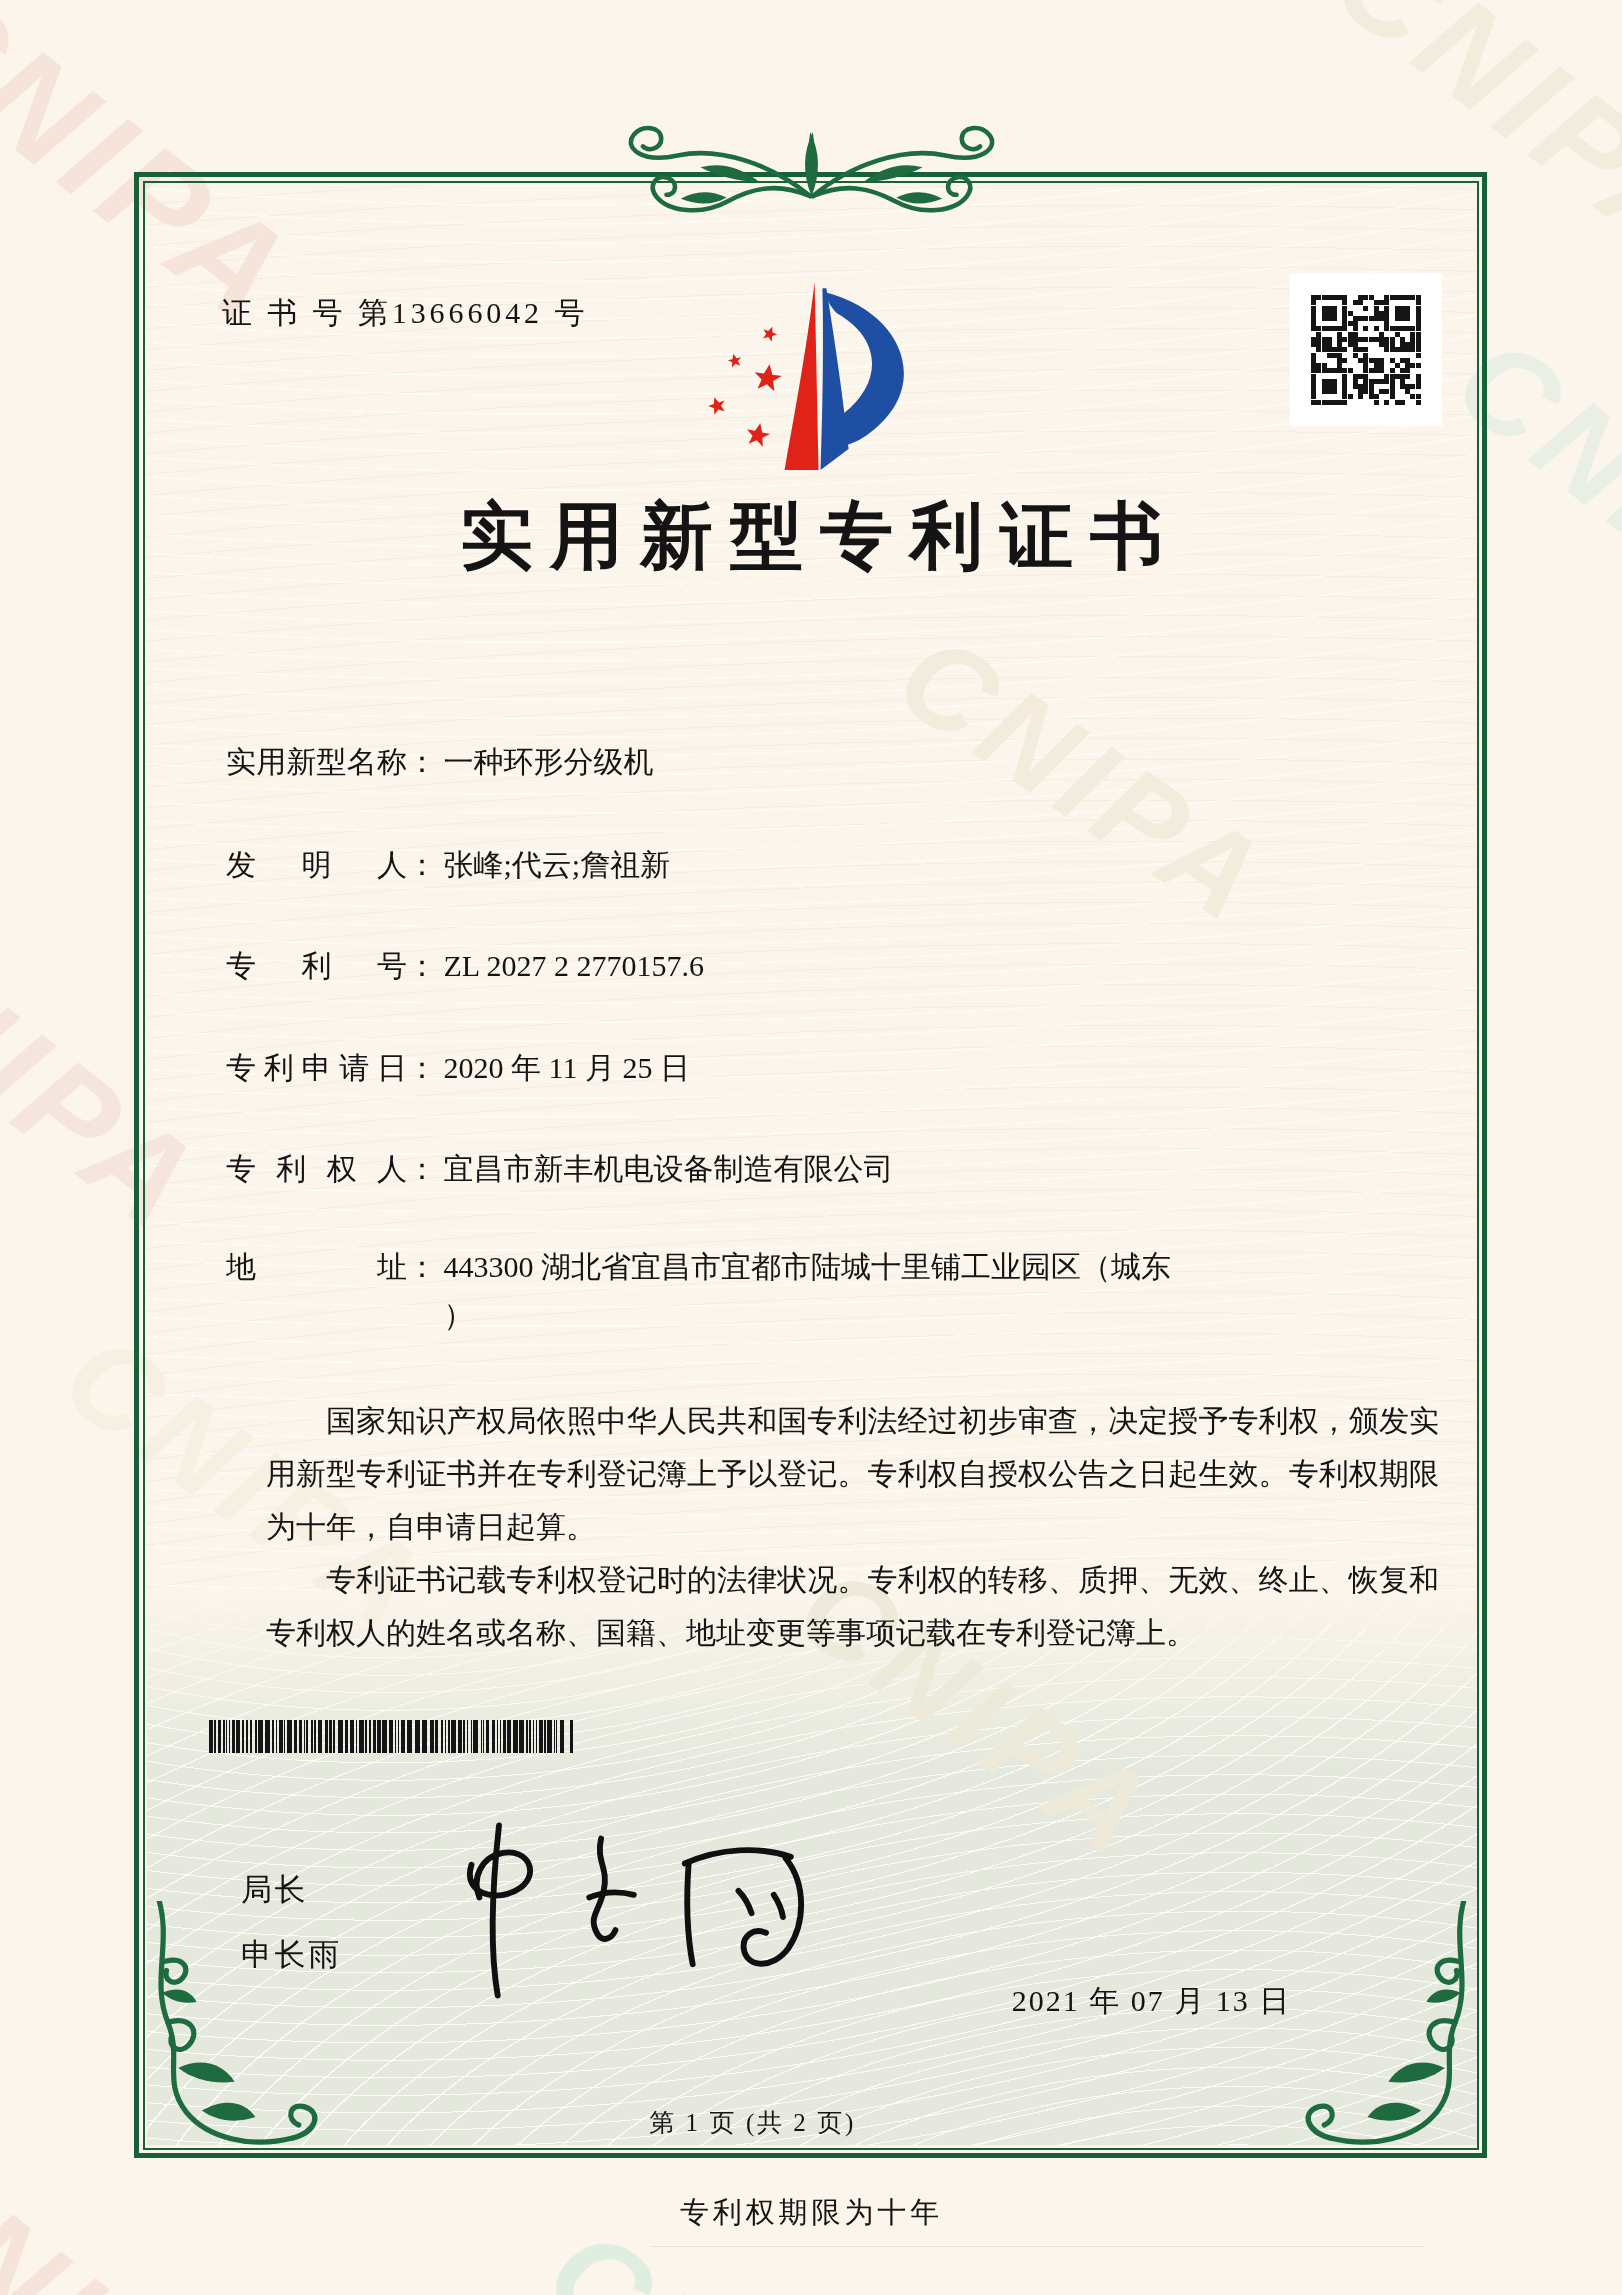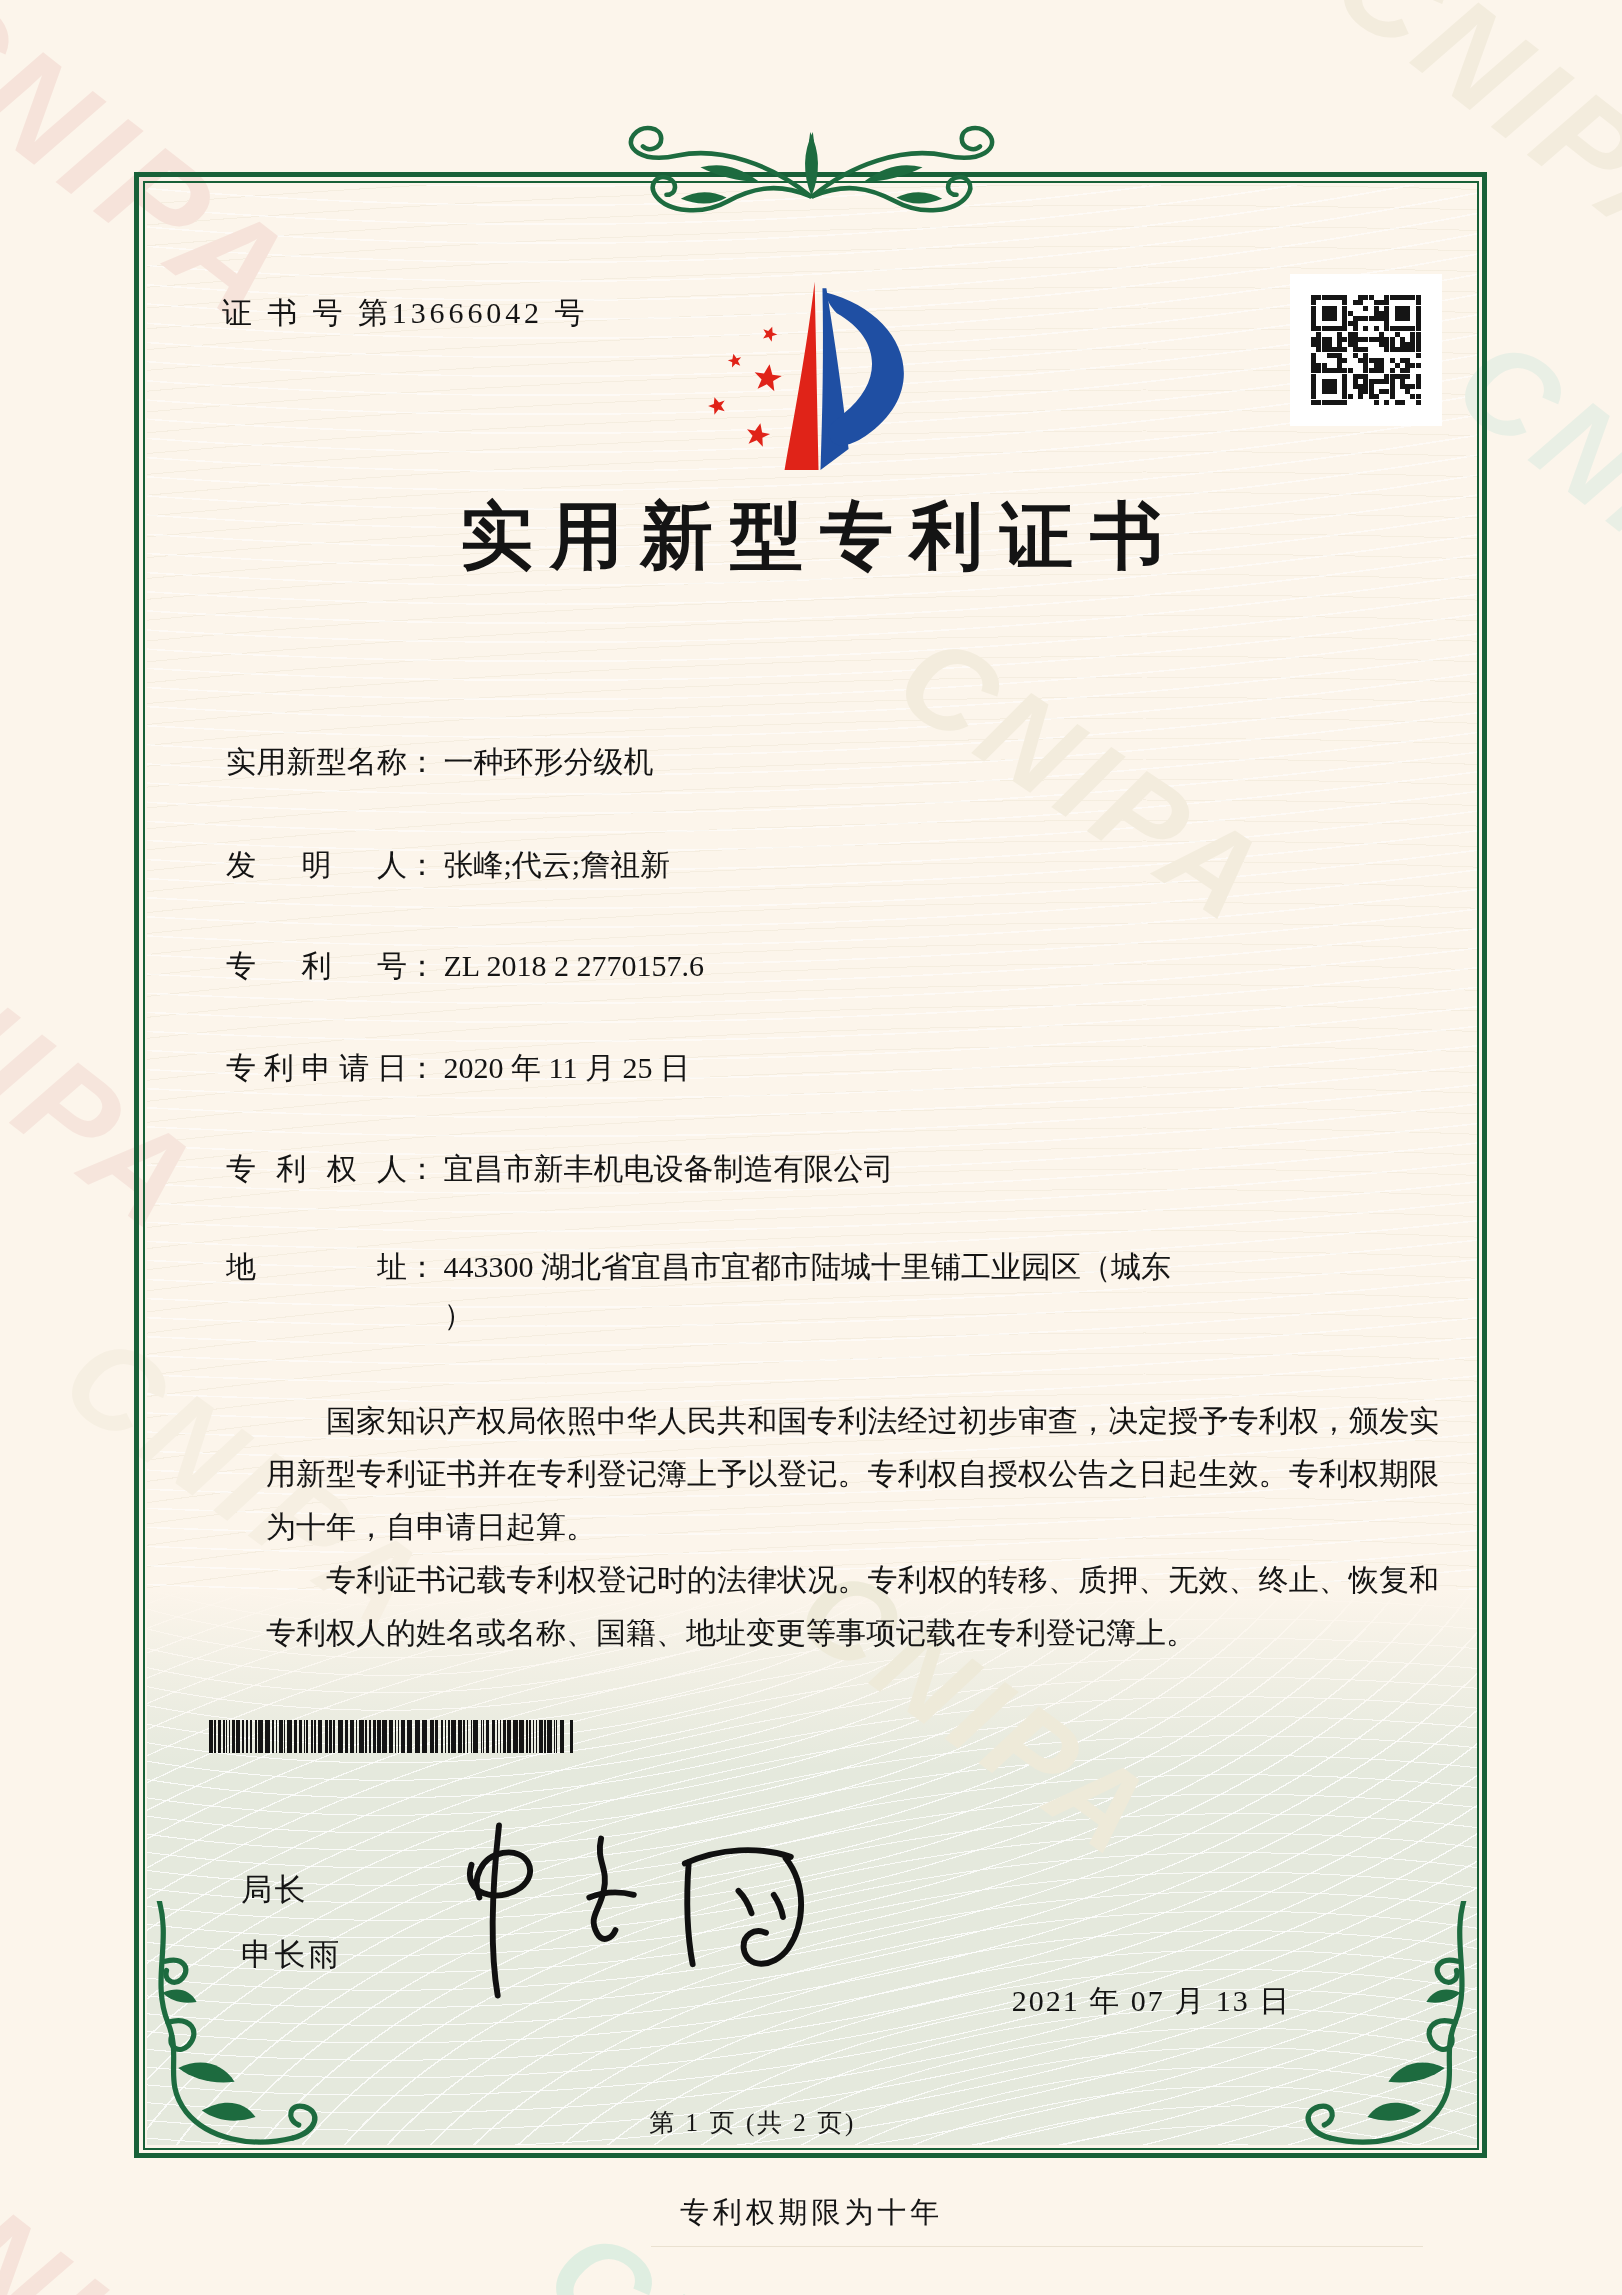--- a/index.html
+++ b/index.html
@@ -426,21 +426,21 @@
 
   <div class="title">实用新型专利证书</div>
 
   <div class="field r1">
     <span class="lab">实用新型名称</span><span class="colon">：</span><span class="val">一种环形分级机</span>
   </div>
   <div class="field r2">
     <span class="lab">发明人</span><span class="colon">：</span><span class="val">张峰;代云;詹祖新</span>
   </div>
   <div class="field r3">
-    <span class="lab">专利号</span><span class="colon">：</span><span class="val">ZL 2018 2 2770157.6</span>
+    <span class="lab">专利号</span><span class="colon">：</span><span class="val">ZL 2027 2 2770157.6</span>
   </div>
   <div class="field r4">
     <span class="lab">专利申请日</span><span class="colon">：</span><span class="val">2020 年 11 月 25 日</span>
   </div>
   <div class="field r5">
     <span class="lab">专利权人</span><span class="colon">：</span><span class="val">宜昌市新丰机电设备制造有限公司</span>
   </div>
   <div class="field r6">
     <span class="lab">地址</span><span class="colon">：</span><span class="val"><span>443300 湖北省宜昌市宜都市陆城十里铺工业园区（城东</span><br><span>）</span></span>
   </div>

